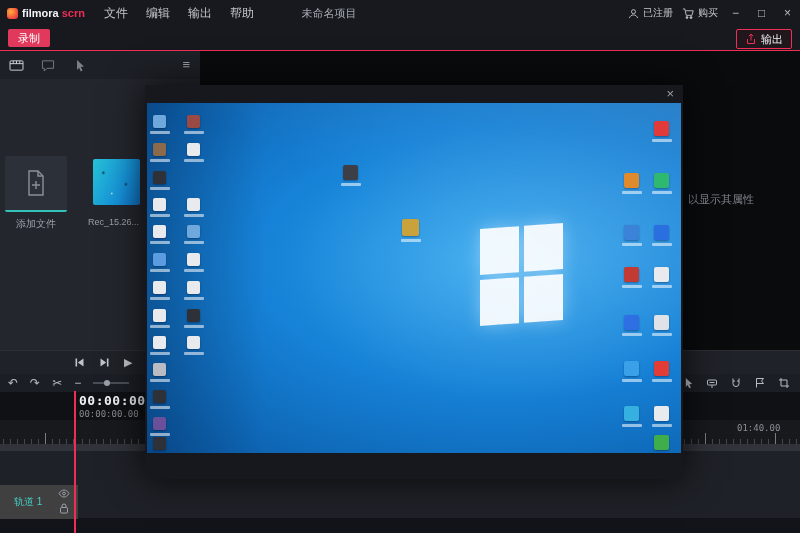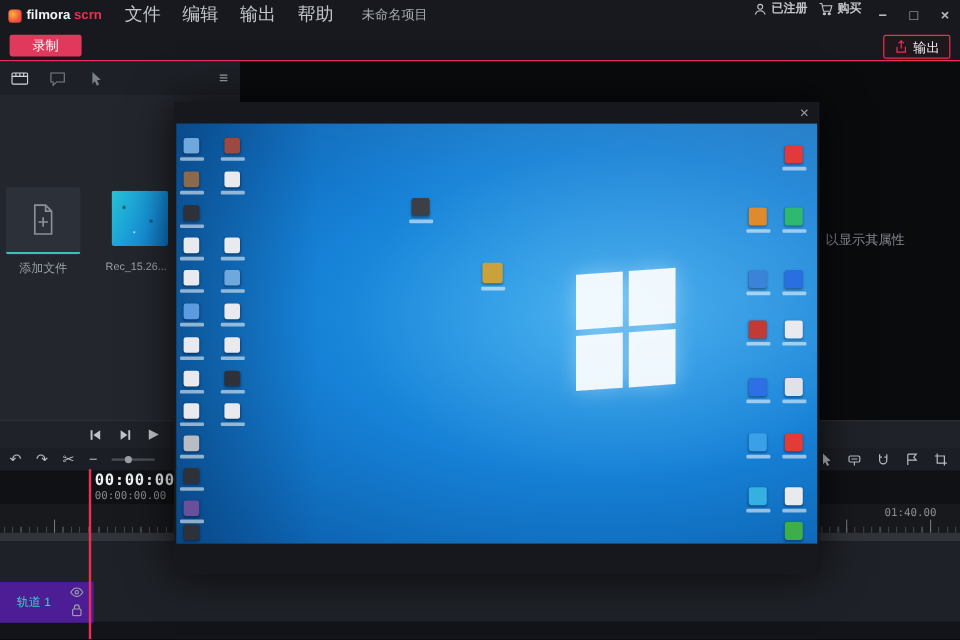--- a/index.html
+++ b/index.html
@@ -9,29 +9,29 @@
   svg{display:block;}
 
   
   .titlebar{left:0;top:0;width:800px;height:26px;background:#17191e;display:flex;align-items:center;z-index:4;}
   .logo{display:flex;align-items:center;margin-left:7px;}
   .logomark{width:11px;height:11px;border-radius:3px;margin-right:4px;
             background:radial-gradient(circle at 35% 35%,#ffb13b,#f2543d 60%,#d92f4e);}
   .logotext{font-size:11px;font-weight:bold;color:#f2f4f6;}
   .logotext .scrn{color:#ef2d55;margin-left:3px;}
   .menus{display:flex;margin-left:10px;}
-  .menuitem{font-size:15px;color:#c2c6cc;padding:0 9px;line-height:26px;}
+  .menuitem{font-size:12px;color:#c2c6cc;padding:0 9px;line-height:26px;}
   .proj-title{left:0;top:0;width:658px;text-align:center;line-height:26px;font-size:11px;color:#a6abb2;pointer-events:none;}
-  .tb-right{position:absolute;right:4px;top:0;height:26px;display:flex;align-items:flex-start;gap:9px;font-weight:bold;}
+  .tb-right{position:absolute;right:4px;top:0;height:26px;display:flex;align-items:center;gap:9px;}
   .tb-chip{display:flex;align-items:center;gap:4px;font-size:10px;color:#c2c6cc;}
   .winbtn{width:17px;text-align:center;font-size:12px;color:#b6bac0;line-height:26px;}
 
   
   .subbar{left:0;top:26px;width:800px;height:24px;background:#17191e;border-bottom:1px solid #ef2d55;z-index:4;}
-  .recbtn{position:absolute;left:8px;top:3px;width:60px;height:18px;background:#e0395c;border-radius:2px;
+  .recbtn{position:absolute;left:8px;top:3px;width:42px;height:18px;background:#e0395c;border-radius:2px;
           color:#fff;font-size:11px;display:flex;align-items:center;justify-content:center;}
   .expbtn{position:absolute;right:8px;top:3px;height:18px;border:1px solid #ef2d55;border-radius:2px;
           display:flex;align-items:center;gap:4px;padding:0 8px;font-size:11px;color:#eceef1;background:#20171c;}
 
   
   .mediapanel{left:0;top:51px;width:200px;height:299px;background:#23262d;z-index:1;}
   .ptabs{position:absolute;left:0;top:0;width:200px;height:28px;background:#1d2026;display:flex;align-items:center;}
   .ptab{width:32px;display:flex;justify-content:center;color:#7a8088;}
   .ptab.active{color:#d5d9de;}
   .pmenu{position:absolute;right:10px;top:0;line-height:28px;font-size:13px;color:#9aa0a8;}
@@ -95,21 +95,21 @@
   .tcsub{position:absolute;left:79px;top:17px;font-size:9px;color:#868b92;font-family:"DejaVu Sans Mono",monospace;}
   .ruler{left:0;top:420px;width:800px;height:24px;background:#17191d;z-index:1;
          background-image:
            repeating-linear-gradient(to right,#777c84 0 1px,transparent 1px 70px),
            repeating-linear-gradient(to right,#43474e 0 1px,transparent 1px 7px);
          background-size:100% 11px,100% 5px;background-repeat:repeat-x;background-position:75px bottom,75px bottom;}
   .rlabel{position:absolute;left:737px;top:3px;font-size:9px;color:#8a8f96;font-family:"DejaVu Sans Mono",monospace;}
   .lane1{left:0;top:444px;width:800px;height:7px;background:#31343b;z-index:1;}
   .trackarea{left:0;top:451px;width:800px;height:67px;background:#1e2127;z-index:1;}
   .bottomstrip{left:0;top:518px;width:800px;height:15px;background:#121419;z-index:1;}
-  .trackheader{left:0;top:485px;width:78px;height:34px;background:#4c1d95;z-index:2;}
+  .trackheader{left:0;top:485px;width:78px;height:34px;background:#404040;z-index:2;}
   .tname{position:absolute;left:14px;top:10px;font-size:10px;color:#45cfc4;}
   .theye{position:absolute;left:58px;top:4px;color:#9aa0a8;}
   .thlock{position:absolute;left:59px;top:18px;color:#9aa0a8;}
   .playhead{left:74px;top:391px;width:2px;height:142px;background:#ef2d55;z-index:3;}
 </style>
 </head>
 <body>
 
 <div id="app">
 

